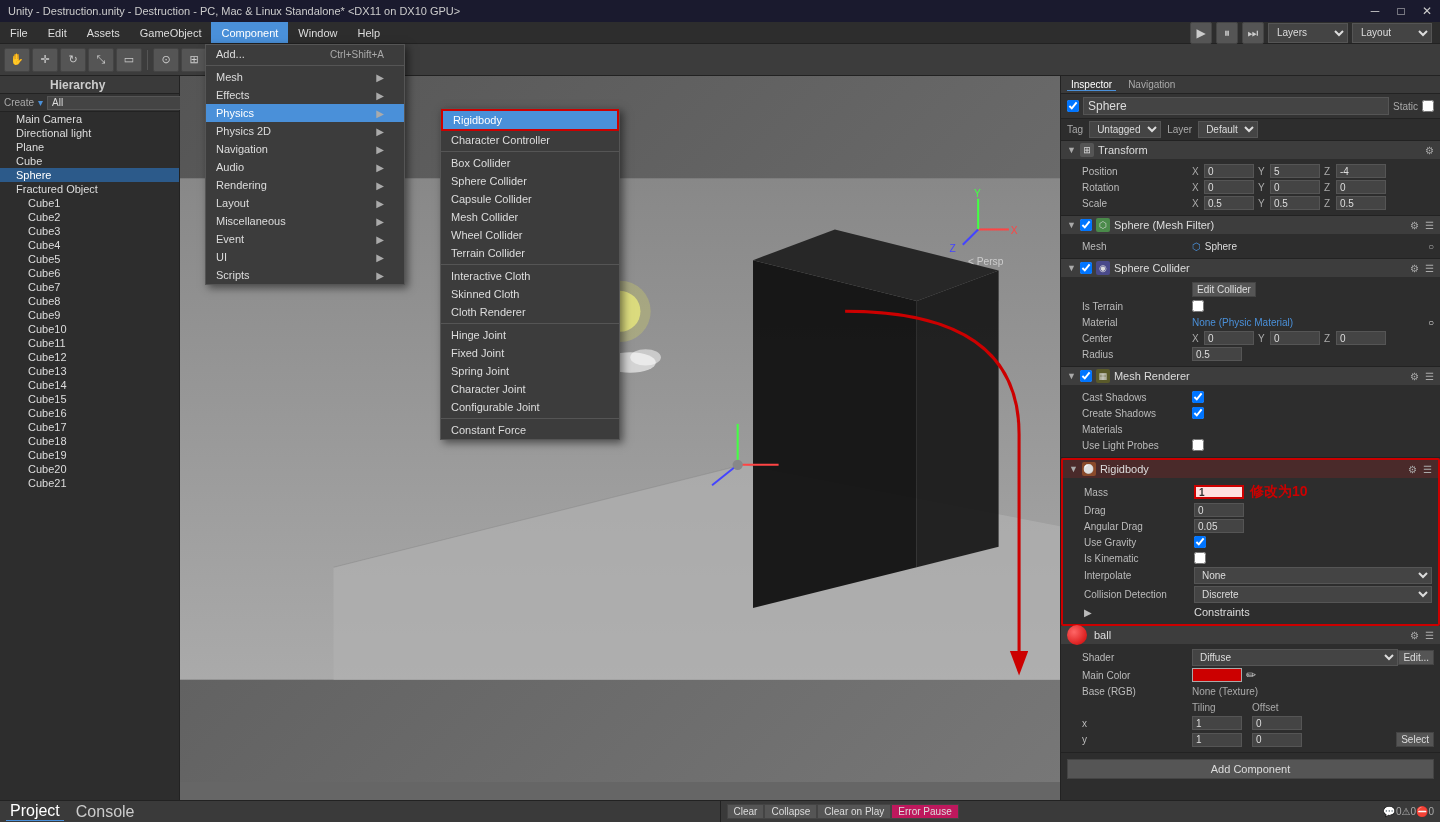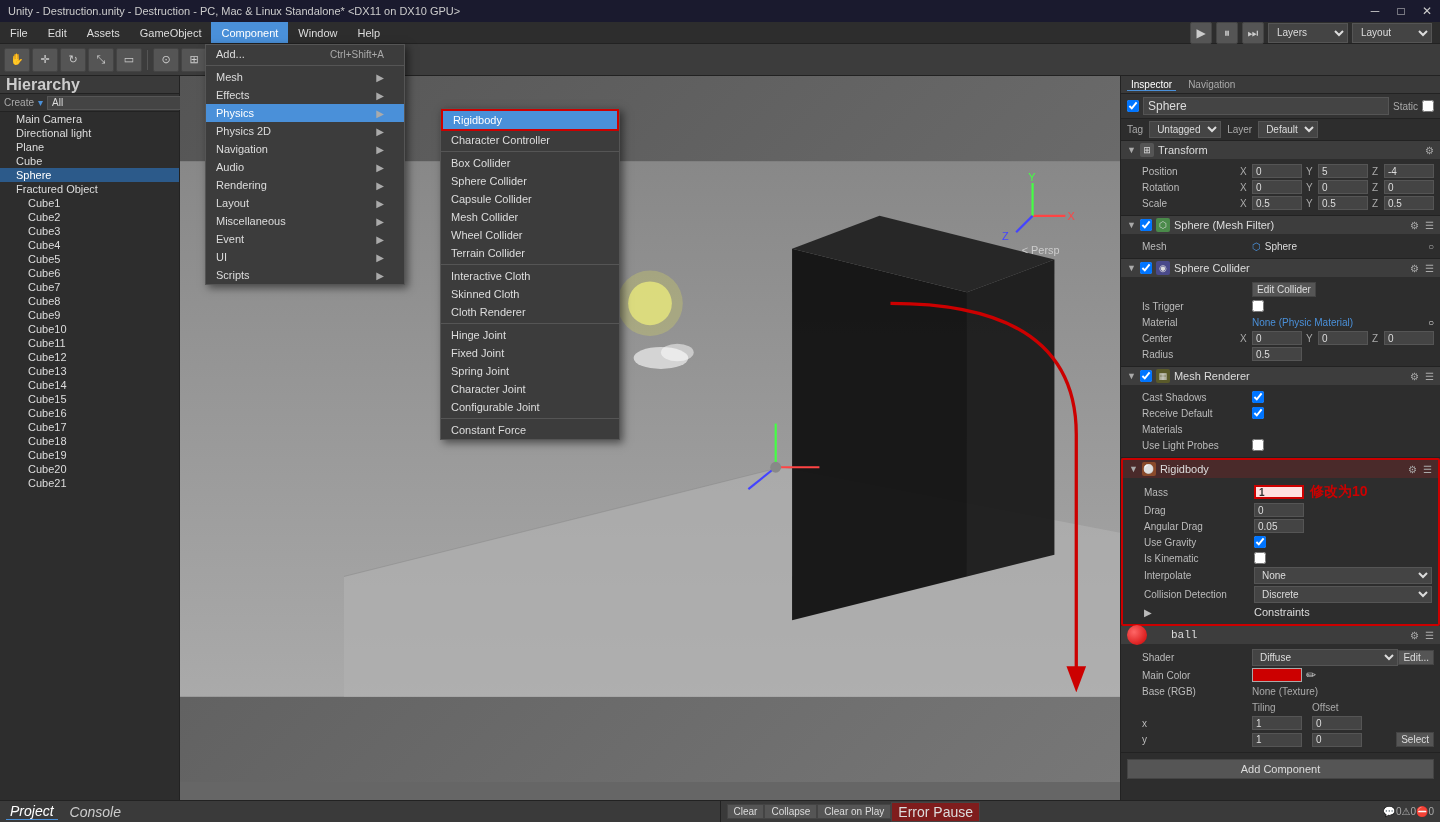--- a/index.html
+++ b/index.html
@@ -105,21 +105,21 @@
       height: 18px;
       background: #3a3a3a;
       display: flex;
       align-items: center;
       padding: 0 6px;
       font-size: 10px;
       color: #aaa;
       border-bottom: 1px solid #222;
       gap: 4px;
     }
-    .panel-title { font-size: 16px; font-weight: bold; color: #ccc; }
+    .panel-title { font-size: 12px; font-weight: bold; color: #ccc; margin-left: 44px; }
     .hierarchy-toolbar {
       height: 18px;
       background: #333;
       display: flex;
       align-items: center;
       padding: 0 4px;
       gap: 4px;
       border-bottom: 1px solid #222;
     }
     .hierarchy-search {
@@ -170,21 +170,21 @@
     }
     .scene-canvas {
       width: 100%;
       height: calc(100% - 18px);
       background: linear-gradient(135deg, #555 0%, #777 100%);
       position: relative;
     }
 
     
     #inspector {
-      width: 320px;
+      width: 380px;
       background: #2d2d2d;
       border-left: 1px solid #222;
       display: flex;
       flex-direction: column;
       overflow-y: auto;
     }
     .inspector-header {
       height: 18px;
       background: #3a3a3a;
       display: flex;
@@ -305,25 +305,24 @@
     .bottom-header {
       height: 22px;
       background: #3a3a3a;
       display: flex;
       align-items: center;
       padding: 0 6px;
       gap: 8px;
       border-bottom: 1px solid #222;
     }
     .bottom-tab {
-      font-size: 14px;
+      font-size: 16px;
       color: #ccc;
       cursor: pointer;
       padding: 0 4px;
-      font-style: italic;
     }
     .bottom-tab.active { color: #fff; border-bottom: 1px solid #4a90d9; }
 
     
     #dropdown-overlay {
       position: absolute;
       top: 44px;
       left: 0;
       right: 0;
       bottom: 0;
@@ -678,21 +677,21 @@
         <span class="component-name">Sphere Collider</span>
         <span class="component-settings">⚙</span>
         <span style="font-size:10px;color:#aaa;margin-left:2px;">☰</span>
       </div>
       <div class="component-body">
         <div class="prop-row">
           <span class="prop-label"></span>
           <button class="edit-btn">Edit Collider</button>
         </div>
         <div class="prop-row">
-          <span class="prop-label">Is Trigger</span>
+          <span class="prop-label">Is Terrain</span>
           <input type="checkbox" class="prop-checkbox" style="">
         </div>
         <div class="prop-row">
           <span class="prop-label">Material</span>
           <span style="font-size:10px;color:#4a90d9;">None (Physic Material)</span>
           <span style="margin-left:auto;font-size:10px;">○</span>
         </div>
         <div class="prop-row">
           <span class="prop-label">Center</span>
           <div class="prop-value">
@@ -719,21 +718,21 @@
         <span class="component-name">Mesh Renderer</span>
         <span class="component-settings">⚙</span>
         <span style="font-size:10px;color:#aaa;margin-left:2px;">☰</span>
       </div>
       <div class="component-body">
         <div class="prop-row">
           <span class="prop-label">Cast Shadows</span>
           <input type="checkbox" class="prop-checkbox" checked="" style="">
         </div>
         <div class="prop-row">
-          <span class="prop-label">Receive Default</span>
+          <span class="prop-label">Create Shadows</span>
           <input type="checkbox" class="prop-checkbox" checked="" style="">
         </div>
         <div class="prop-row">
           <span class="prop-label">Materials</span>
         </div>
         <div class="prop-row">
           <span class="prop-label">Use Light Probes</span>
           <input type="checkbox" class="prop-checkbox" style="">
         </div>
       </div>
@@ -786,21 +785,21 @@
         <div class="prop-row">
           <span class="prop-label">▶</span>
           <span>Constraints</span>
         </div>
       </div>
     </div>
 
     <div class="component-section">
       <div class="component-header">
         <div class="ball-preview"></div>
-        <span class="component-name" style="margin-left:20px;font-family:Liberation Mono, monospace;">ball</span>
+        <span class="component-name" style="margin-left:3px;">ball</span>
         <span class="component-settings">⚙</span>
         <span style="font-size:10px;color:#aaa;margin-left:2px;">☰</span>
       </div>
       <div class="component-body">
         <div class="prop-row">
           <span class="prop-label">Shader</span>
           <select class="prop-dropdown" style="flex:1;">
             <option>Diffuse</option>
           </select>
           <button class="edit-btn">Edit...</button>
@@ -842,21 +841,21 @@
     <div class="bottom-header">
       <span class="bottom-tab active">Project</span>
       <span class="bottom-tab">Console</span>
     </div>
   </div>
   <div id="console-panel" style="display:flex;flex-direction:column;">
     <div class="bottom-header" style="gap:0;">
       <button style="background:#555;border:1px solid #444;color:#ddd;font-size:10px;padding:1px 6px;cursor:pointer;">Clear</button>
       <button style="background:#555;border:1px solid #444;color:#ddd;font-size:10px;padding:1px 6px;cursor:pointer;">Collapse</button>
       <button style="background:#555;border:1px solid #444;color:#ddd;font-size:10px;padding:1px 6px;cursor:pointer;">Clear on Play</button>
-      <button style="background:#7f1d1d;border:1px solid #444;color:#ddd;font-size:14px;padding:1px 6px;cursor:pointer;">Error Pause</button>
+      <button style="background:#be185d;border:1px solid #444;color:#ddd;font-size:10px;padding:1px 6px;cursor:pointer;">Error Pause</button>
       <div style="flex:1;"></div>
       <span style="font-size:10px;color:#aaa;">💬</span>
       <span style="font-size:10px;color:#aaa;">0</span>
       <span style="font-size:10px;color:#aaa;">⚠</span>
       <span style="font-size:10px;color:#aaa;">0</span>
       <span style="font-size:10px;color:#aaa;">⛔</span>
       <span style="font-size:10px;color:#aaa;">0</span>
     </div>
   </div>
 </div>

